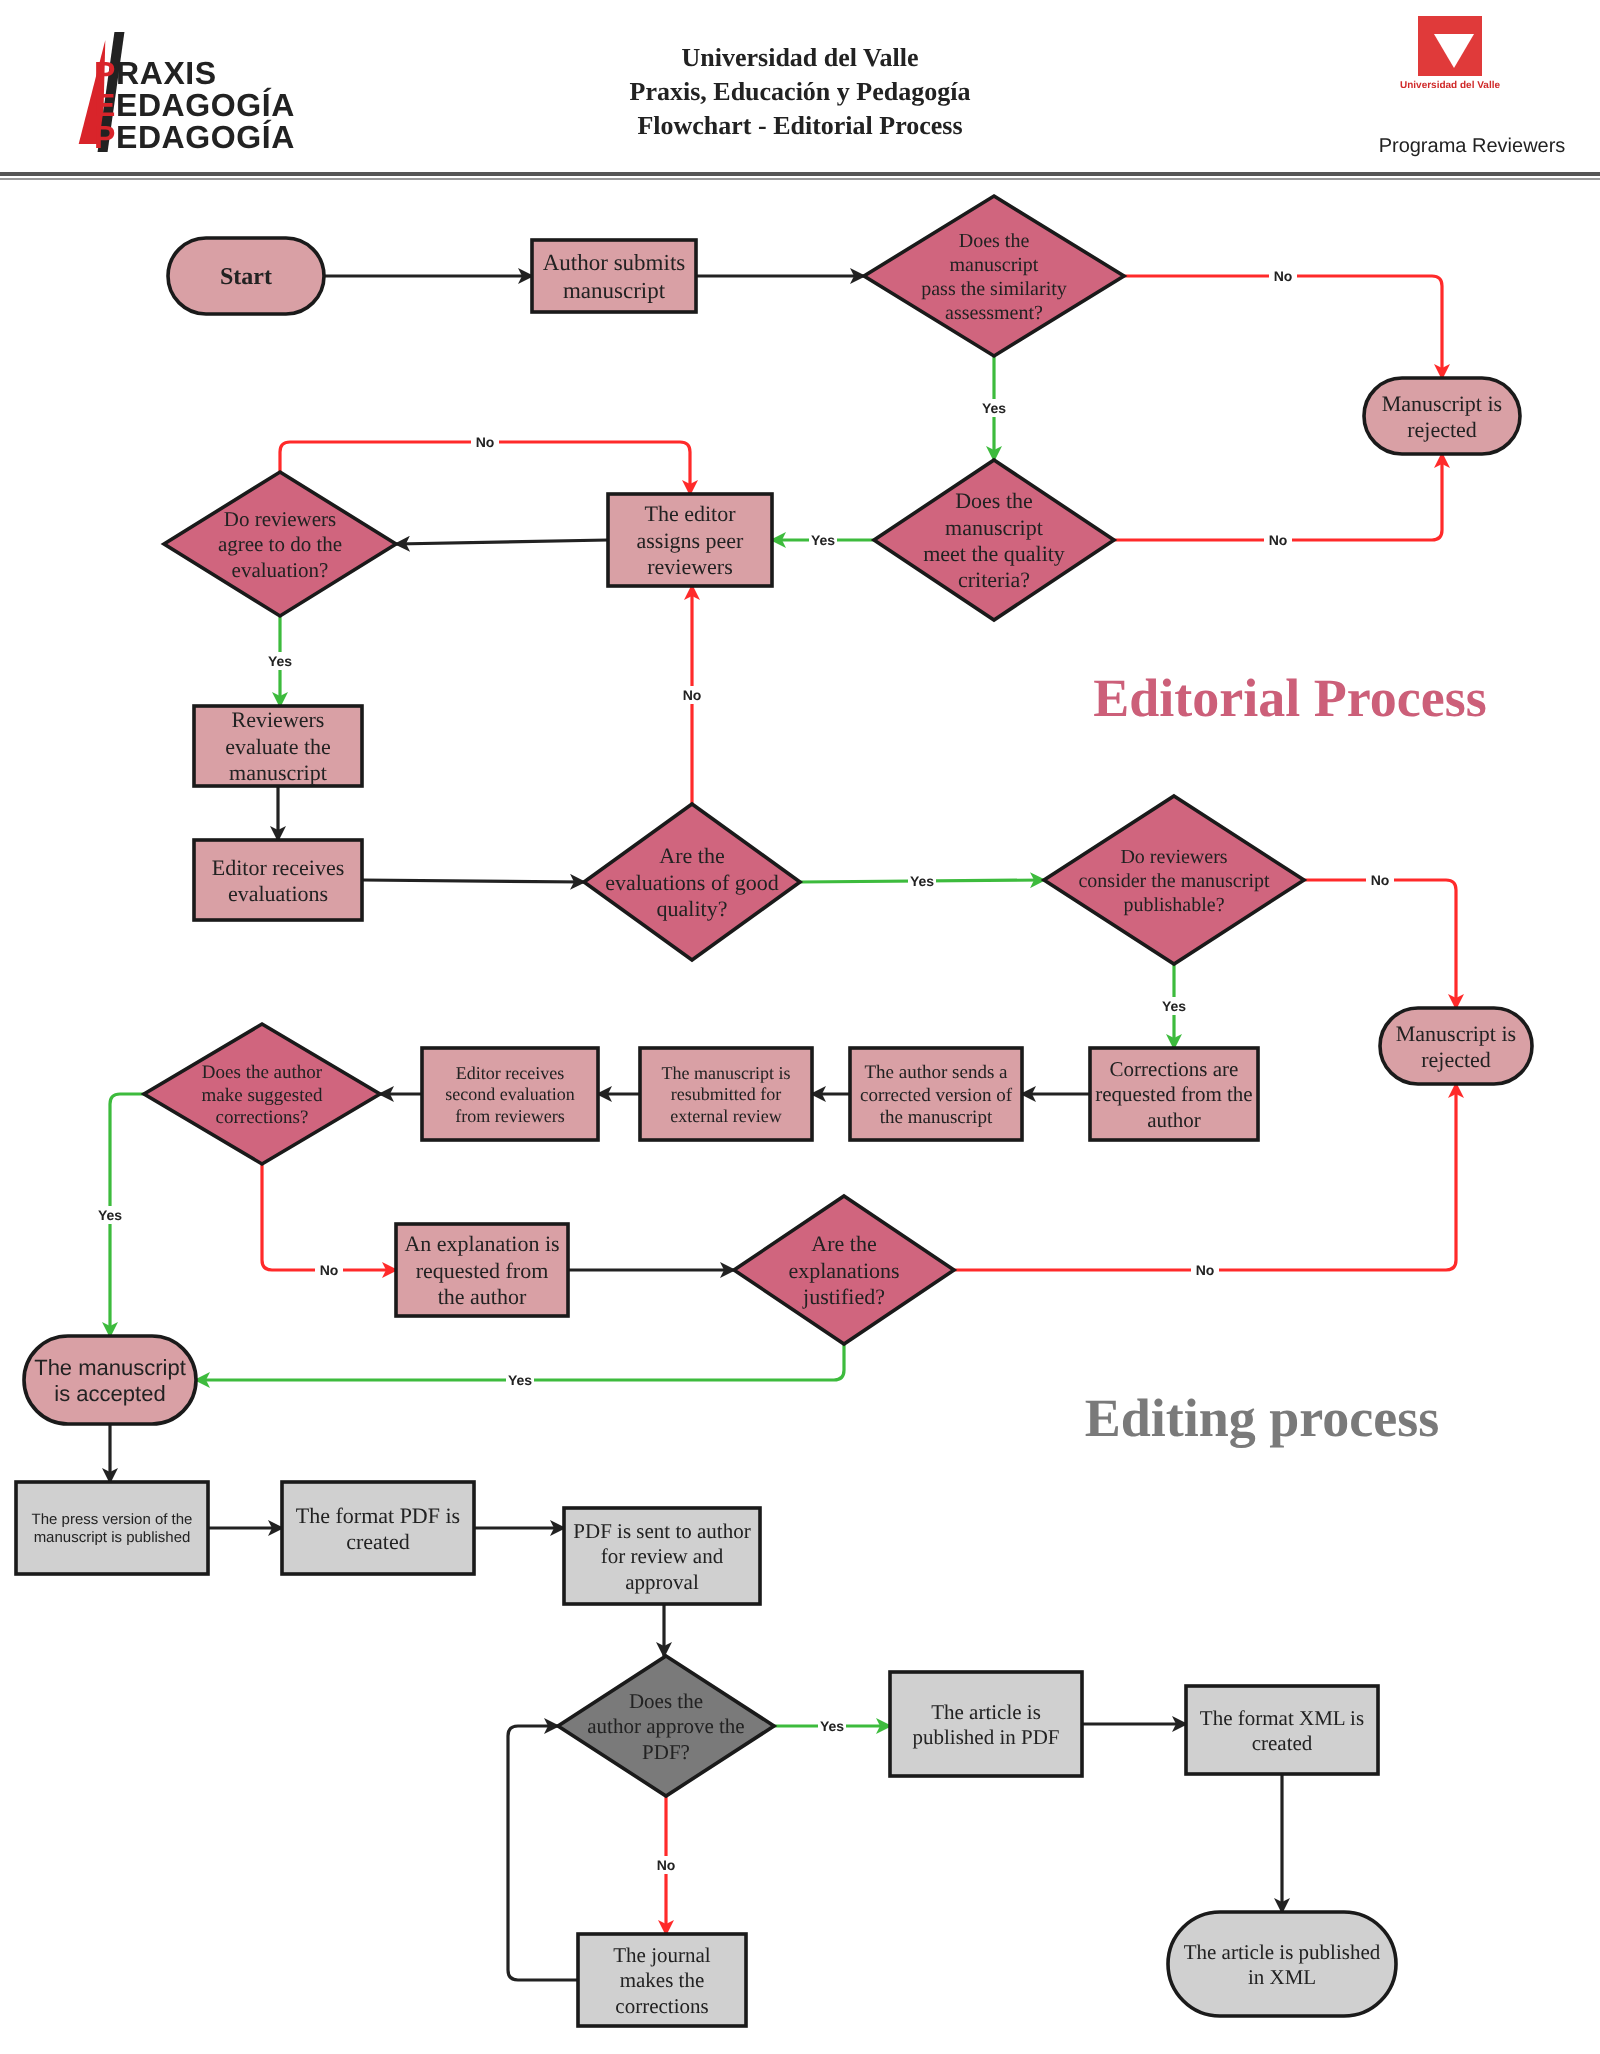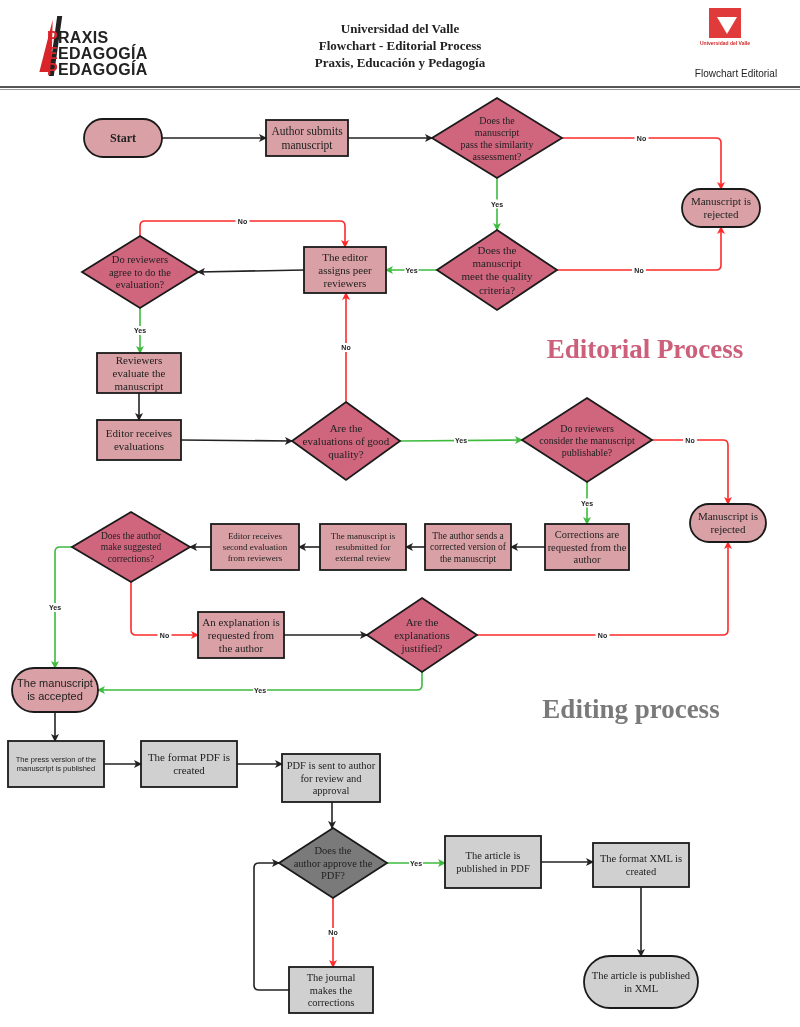--- a/index.html
+++ b/index.html
@@ -33,29 +33,29 @@
     <div class="bar1"></div>
     <div class="bar2"></div>
     <div class="lines">
       <div><span class="cap">P</span><span>RAXIS</span></div>
       <div><span class="cap">E</span><span>EDAGOGÍA</span></div>
       <div><span class="cap">P</span><span>EDAGOGÍA</span></div>
     </div>
   </div>
   <div class="header-title">
     <div>Universidad del Valle</div>
+    <div>Praxis, Educación y Pedagogía</div>
     <div>Flowchart - Editorial Process</div>
-    <div>Praxis, Educación y Pedagogía</div>
   </div>
   <div class="logo-right">
     <div class="mark">
         <div class="v"></div>
       </div>
     <div class="uni">Universidad del Valle</div>
-    <div class="prog">Flowchart Editorial</div>
+    <div class="prog">Programa Reviewers</div>
   </div>
   <div class="divider d1"></div>
   <div class="divider d2"></div>
 </div>
 
 <svg id="chart" width="800" height="1027" viewBox="0 0 800 1027" xmlns="http://www.w3.org/2000/svg">
   <defs>
     <marker id="arr-neutral" markerWidth="8" markerHeight="8" refX="7" refY="4" orient="auto" markerUnits="userSpaceOnUse">
         <path d="M0,0 L8,4 L0,8 L2,4 z" fill="#222"></path>
       </marker>

